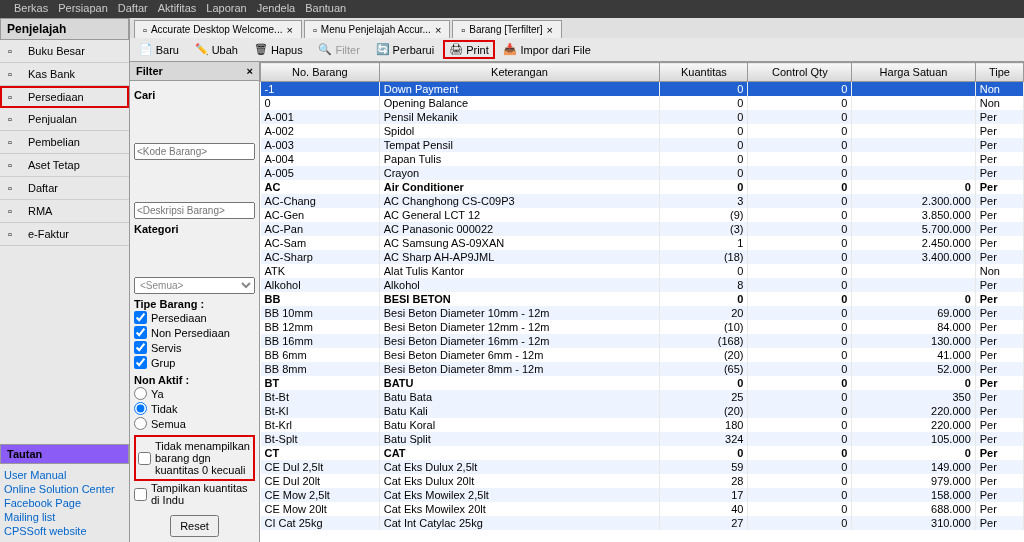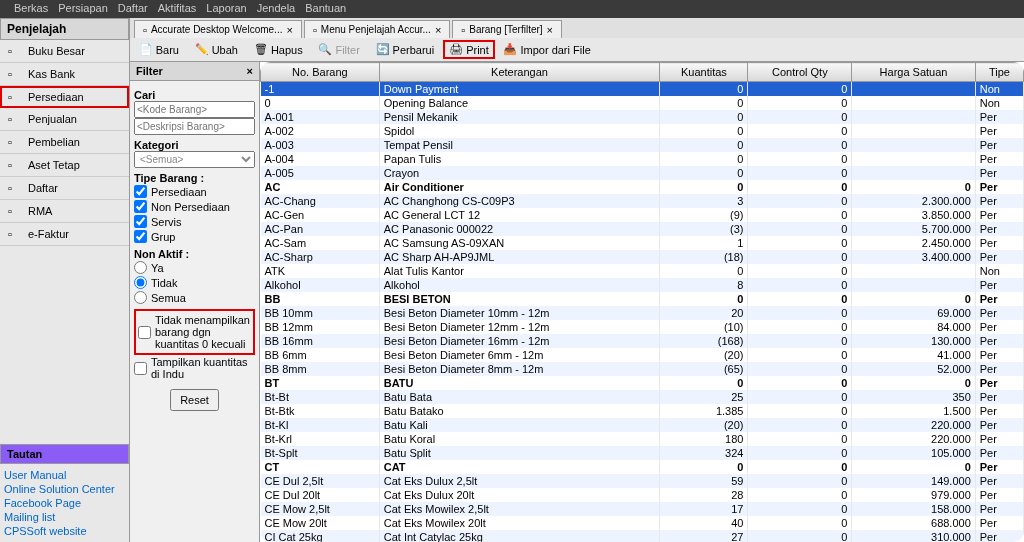--- a/index.html
+++ b/index.html
@@ -21,25 +21,25 @@
 .tab { background: #f0f0f0; border: 1px solid #999; border-bottom: none; padding: 2px 8px; display: flex; align-items: center; gap: 4px; font-size: 10px; }
 .toolbar { display: flex; background: #e8e8e8; border-bottom: 1px solid #999; padding: 2px; gap: 2px; height: 24px; }
 .tbtn { padding: 2px 6px; border: 1px solid transparent; display: flex; align-items: center; gap: 3px; cursor: pointer; }
 .tbtn.hl { border: 2px solid #d00; padding: 0 4px; }
 .tbtn.dis { color: #999; }
 .workspace { flex: 1; display: flex; overflow: hidden; }
 .filter { width: 130px; border-right: 1px solid #999; background: #f0f0f0; padding: 0; display: flex; flex-direction: column; }
 .filter-hd { background: #d8d8d8; padding: 3px 6px; font-weight: bold; display: flex; justify-content: space-between; border-bottom: 1px solid #999; }
 .filter-body { padding: 4px; overflow: auto; }
 .filter-body label { font-weight: bold; display: block; margin-top: 4px; }
-.filter-body input[type=text], .filter-body select { width: 100%; font-size: 10px; padding: 1px; color: #888; }
+.filter-body input[type=text], .filter-body select { width: 100%; font-size: 10px; padding: 1px; color: #888; margin-top: 42px; }
 .filter-body .chk, .filter-body .rad { display: flex; align-items: center; gap: 4px; padding: 1px 0; font-weight: normal; }
 .hl-box { border: 2px solid #d00; padding: 2px; margin-top: 4px; }
 .reset-btn { display: block; margin: 8px auto; padding: 3px 8px; }
-.grid { flex: 1; overflow: auto; border-radius: 11px; }
+.grid { flex: 1; overflow: auto; }
 table { width: 100%; border-collapse: collapse; }
 th { background: linear-gradient(#f8f8f8,#d8d8d8); border: 1px solid #999; padding: 3px 4px; font-weight: normal; position: sticky; top: 0; }
 td { padding: 1px 4px; border-right: 1px solid #e8e8e8; white-space: nowrap; }
 tr.sel td { background: #2060d0; color: #fff; }
 tr.alt td { background: #eef4ff; }
 tr.grp td { font-weight: bold; }
 .r { text-align: right; }
 .close-x { cursor: pointer; font-weight: bold; }
 </style>
 </head>
@@ -323,28 +323,20 @@
                 <td>Per</td>
               </tr>
               <tr class="alt">
                 <td>Bt-Bt</td>
                 <td>Batu Bata</td>
                 <td class="r">25</td>
                 <td class="r">0</td>
                 <td class="r">350</td>
                 <td>Per</td>
               </tr>
-              <tr>
-                <td>Bt-Btk</td>
-                <td>Batu Batako</td>
-                <td class="r">1.385</td>
-                <td class="r">0</td>
-                <td class="r">1.500</td>
-                <td>Per</td>
-              </tr>
               <tr class="alt">
                 <td>Bt-Kl</td>
                 <td>Batu Kali</td>
                 <td class="r">(20)</td>
                 <td class="r">0</td>
                 <td class="r">220.000</td>
                 <td>Per</td>
               </tr>
               <tr>
                 <td>Bt-Krl</td>

